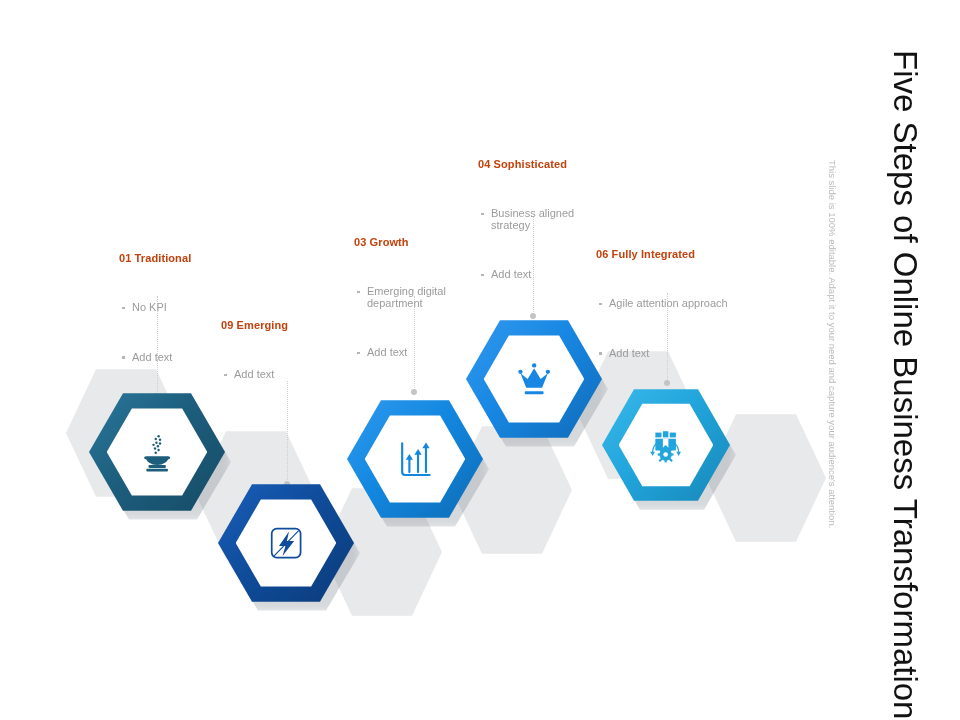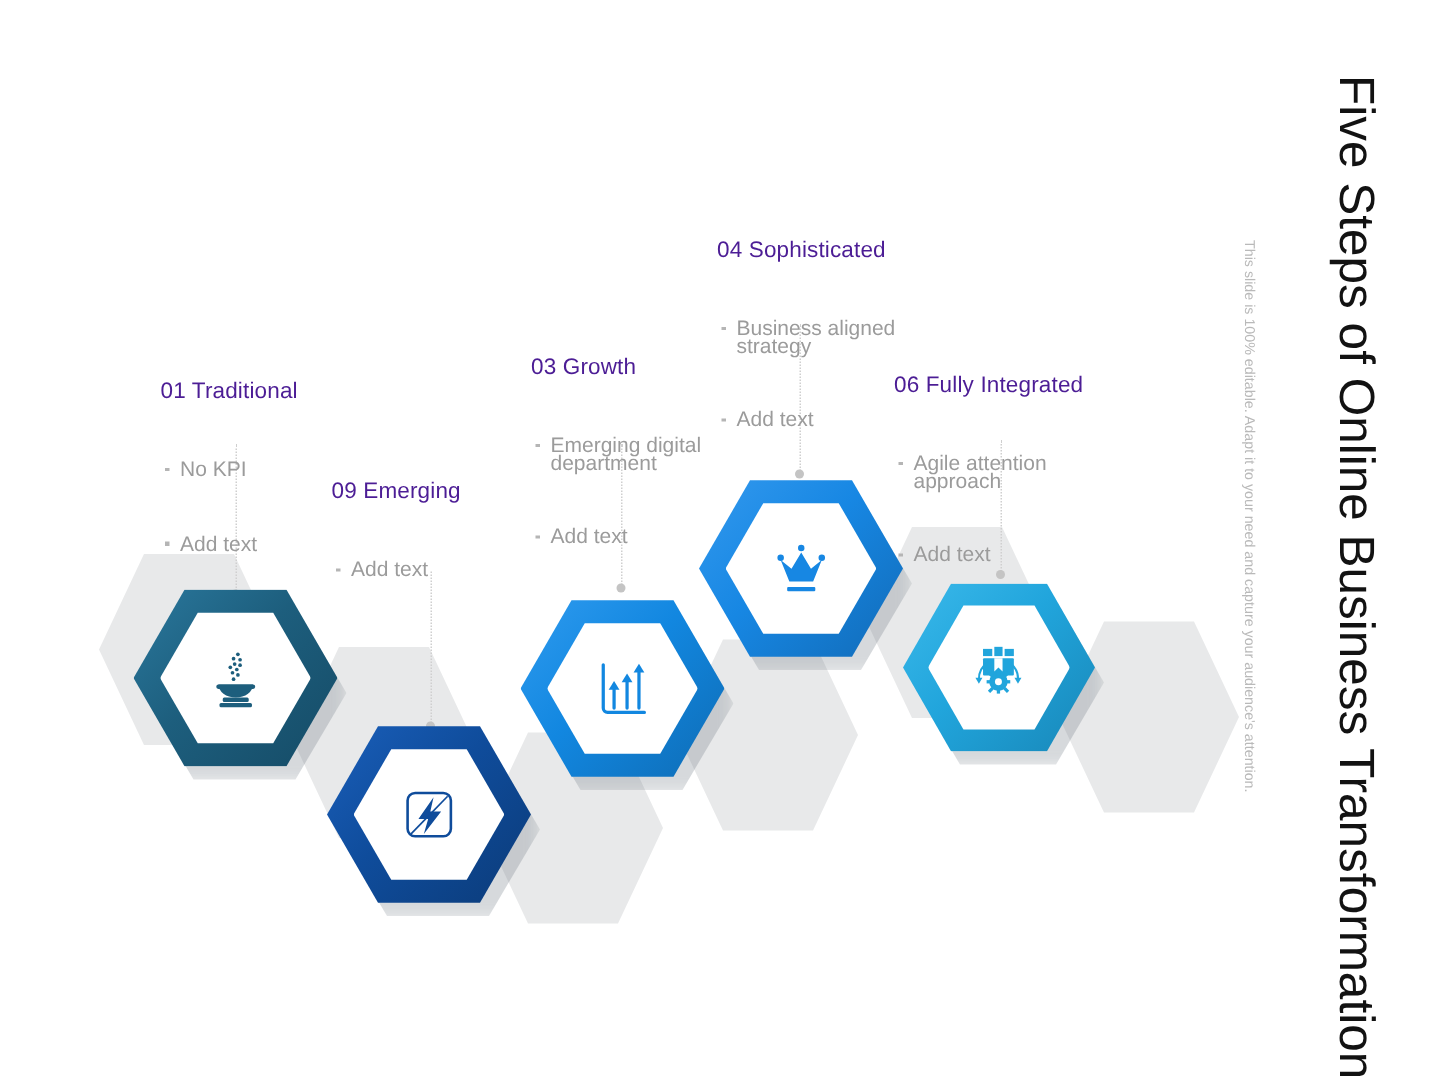--- a/index.html
+++ b/index.html
@@ -64,31 +64,31 @@
     white-space: nowrap;
     line-height: 1;
   }
 
   
   .step-label {
     position: absolute;
     width: 150px;
   }
   .step-title {
-    font-size: 15px;
-    font-weight: normal;
-    color: #4c1d95;
+    font-size: 11px;
+    font-weight: bold;
+    color: #c2410c;
     margin: 0 0 3px 0;
     letter-spacing: 0.1px;
     white-space: nowrap;
   }
   .bullets { margin: 0; padding: 0; list-style: none; }
   .bullets li {
     position: relative;
-    font-size: 14px;
+    font-size: 11px;
     color: #9b9b9b;
     line-height: 11.5px;
     padding-left: 13px;
     margin-bottom: 1px;
     margin-top: 38px;
   }
   .bullets li::before {
     content: "";
     position: absolute;
     left: 3px;
@@ -172,21 +172,21 @@
 
   <div class="connector" style="left:414px; top:296px; height:96px;"></div>
   <div class="conn-dot" style="left:411px; top:389px;"></div>
 
   <div class="connector" style="left:533px; top:216px; height:100px;"></div>
   <div class="conn-dot" style="left:530px; top:313px;"></div>
 
   <div class="connector" style="left:667px; top:293px; height:90px;"></div>
   <div class="conn-dot" style="left:664px; top:380px;"></div>
 
-  <div class="step-label" style="left:107px; top:252px;">
+  <div class="step-label" style="left:119px; top:252px;">
     <div class="step-title">01 Traditional</div>
     <ul class="bullets">
       <li>No KPI</li>
       <li>Add text</li>
     </ul>
   </div>
 
   <div class="hex-wrap" style="left:89px; top:392px; width:136px; height:120px;">
     <div class="hex-shadow"></div>
     <div class="hex-outer" style="background:linear-gradient(135deg,#2a789d 0%,#1d5e7d 45%,#154b66 100%);"></div>

